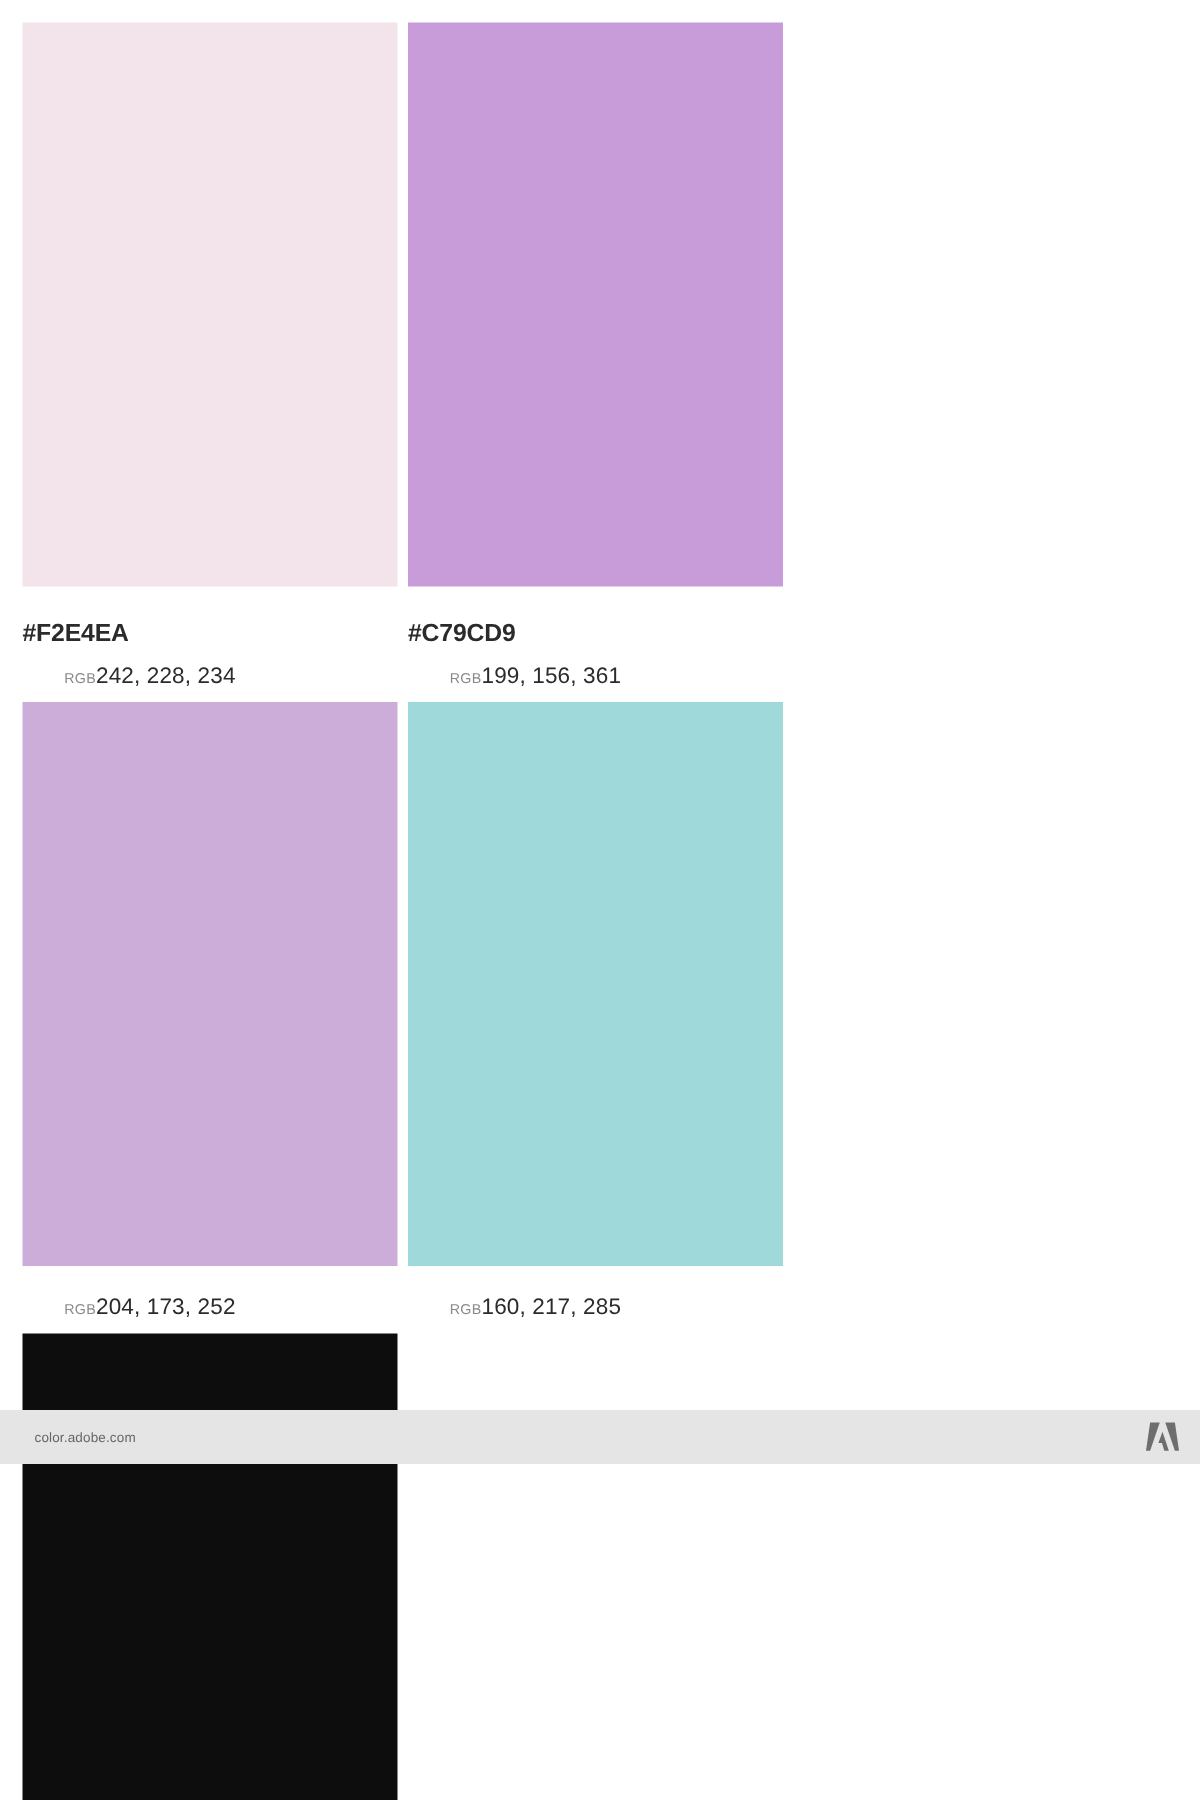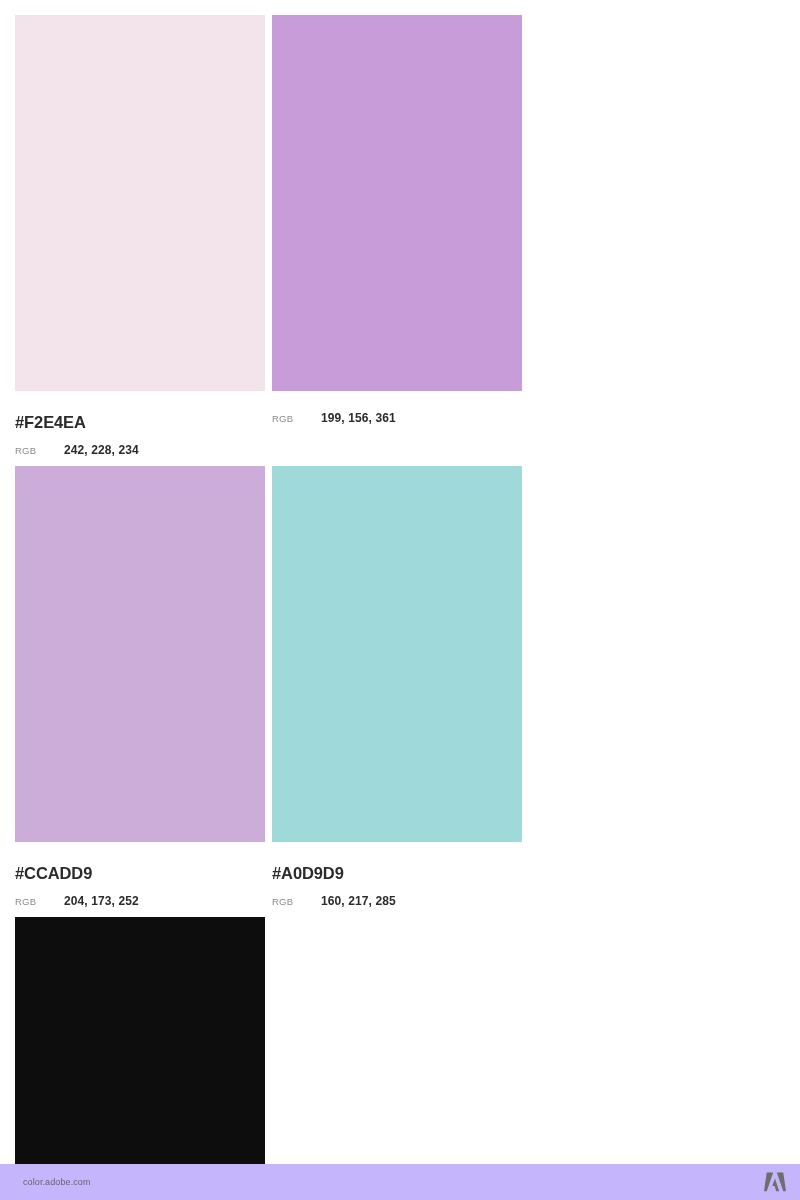--- a/index.html
+++ b/index.html
@@ -11,21 +11,21 @@
 
   body {
     background: #ffffff;
     font-family: "Liberation Sans", sans-serif;
     position: relative;
     overflow: hidden;
   }
 
   #palette-page {
     width: 800px;
-    height: 1200px;
+    height: 976px;
     position: relative;
     background: #ffffff;
   }
 
   
   #swatch-grid {
     position: absolute;
     left: 15px;
     top: 15px;
     width: 770px;
@@ -65,37 +65,38 @@
     line-height: 13px;
   }
 
   .rgb-label {
     font-size: 9.5px;
     color: #8a8a8a;
     font-weight: normal;
     width: 49px;
     flex: 0 0 49px;
     letter-spacing: 0.2px;
+    text-align: right;
   }
 
   .rgb-values {
-    font-size: 12px;
+    font-size: 15px;
     color: #2b2b2b;
-    font-weight: bold;
+    font-weight: normal;
     letter-spacing: 0.1px;
   }
 
   
   #page-footer {
     position: absolute;
     left: 0;
     right: 0;
     bottom: 0;
     height: 36px;
-    background: #c4b5fd;
+    background: #e5e5e5;
     display: flex;
     align-items: center;
     justify-content: space-between;
     padding: 0 14px 0 23px;
   }
 
   #footer-url {
     font-size: 9px;
     color: #666666;
     letter-spacing: 0.1px;
@@ -119,40 +120,39 @@
           <div class="swatch-hex">#F2E4EA</div>
           <div class="swatch-rgb-row">
             <span class="rgb-label">RGB</span>
             <span class="rgb-values">242, 228, 234</span>
           </div>
         </div>
       </div>
       <div class="swatch-cell">
         <div class="swatch-chip" style="background: rgb(199, 156, 217);"></div>
         <div class="swatch-info">
+          <div class="swatch-hex">#C79CD9</div>
           <div class="swatch-rgb-row">
             <span class="rgb-label">RGB</span>
             <span class="rgb-values">199, 156, 361</span>
           </div>
         </div>
       </div>
       <div class="swatch-cell">
         <div class="swatch-chip" style="background: rgb(204, 173, 217);"></div>
         <div class="swatch-info">
-          <div class="swatch-hex">#CCADD9</div>
           <div class="swatch-rgb-row">
             <span class="rgb-label">RGB</span>
             <span class="rgb-values">204, 173, 252</span>
           </div>
         </div>
       </div>
       <div class="swatch-cell">
         <div class="swatch-chip" style="background: rgb(160, 217, 217);"></div>
         <div class="swatch-info">
-          <div class="swatch-hex">#A0D9D9</div>
           <div class="swatch-rgb-row">
             <span class="rgb-label">RGB</span>
             <span class="rgb-values">160, 217, 285</span>
           </div>
         </div>
       </div>
       <div class="swatch-cell">
         <div class="swatch-chip" style="background: rgb(13, 13, 13);"></div>
       </div>
     </div>

